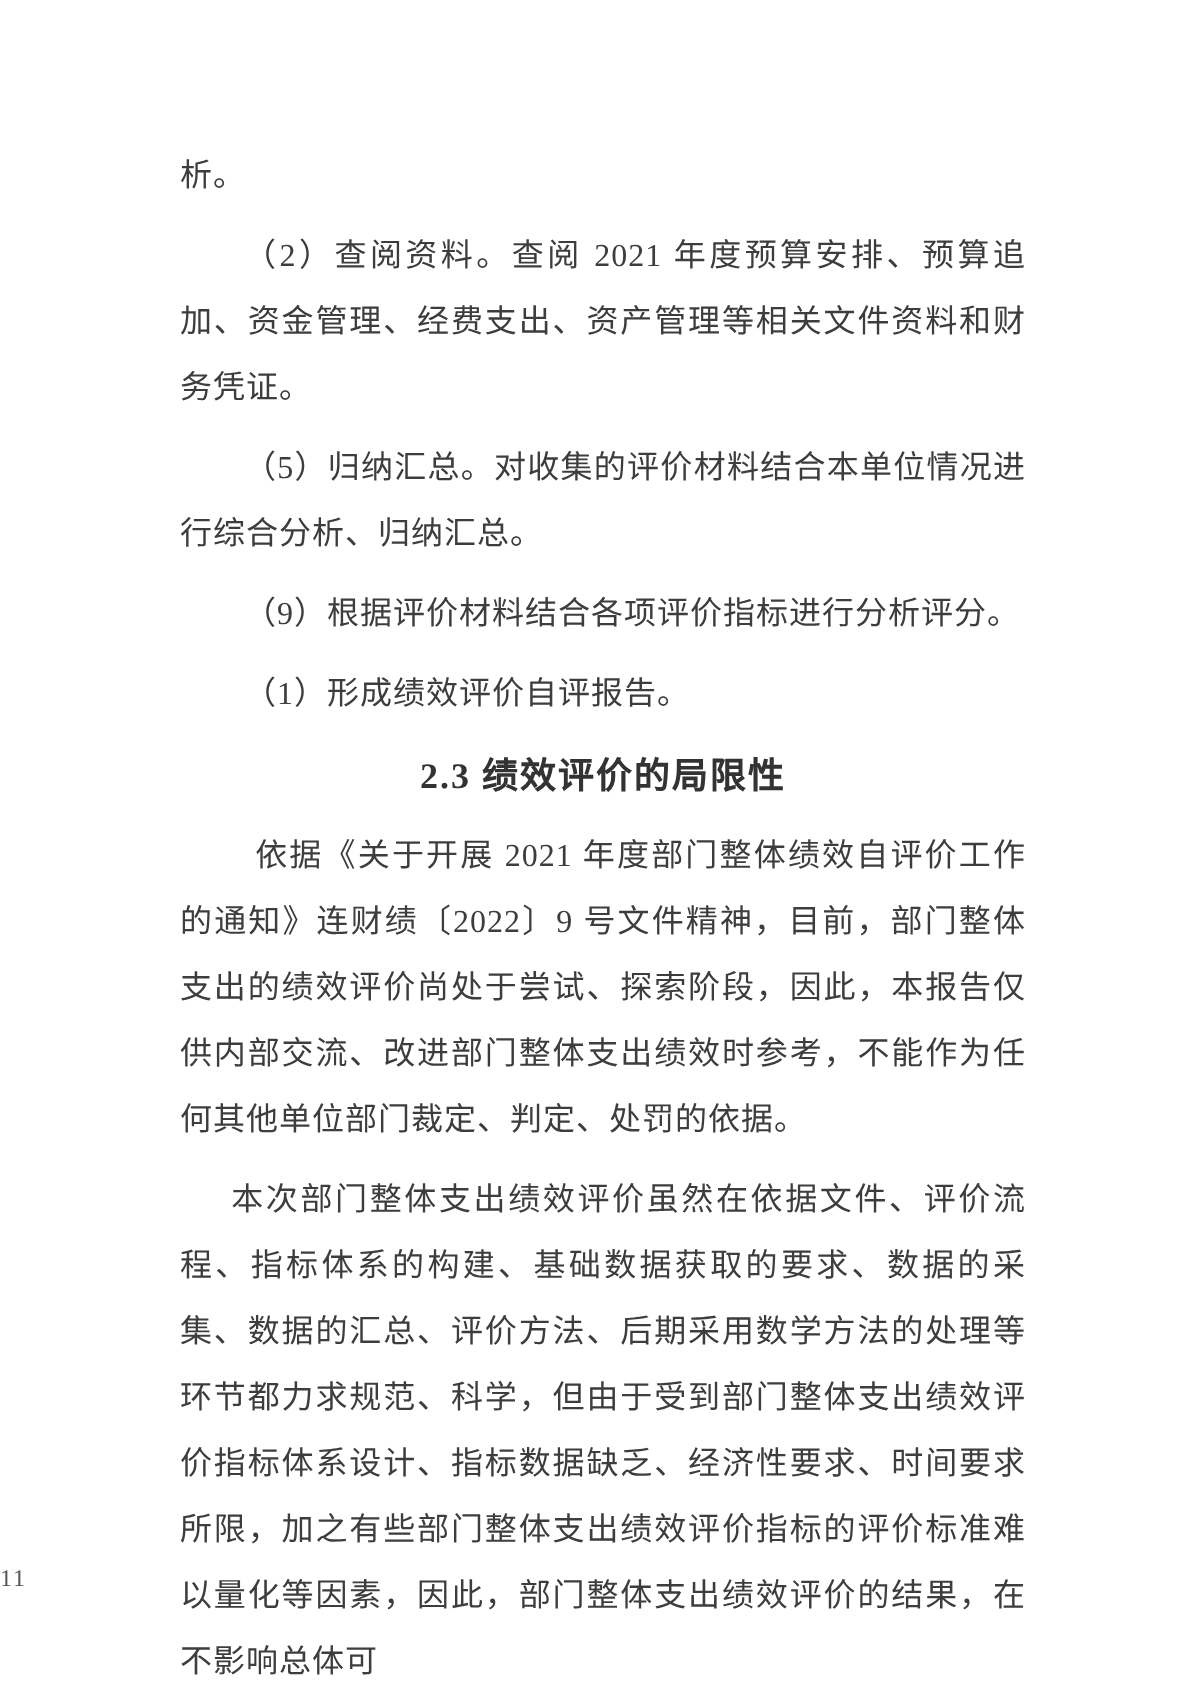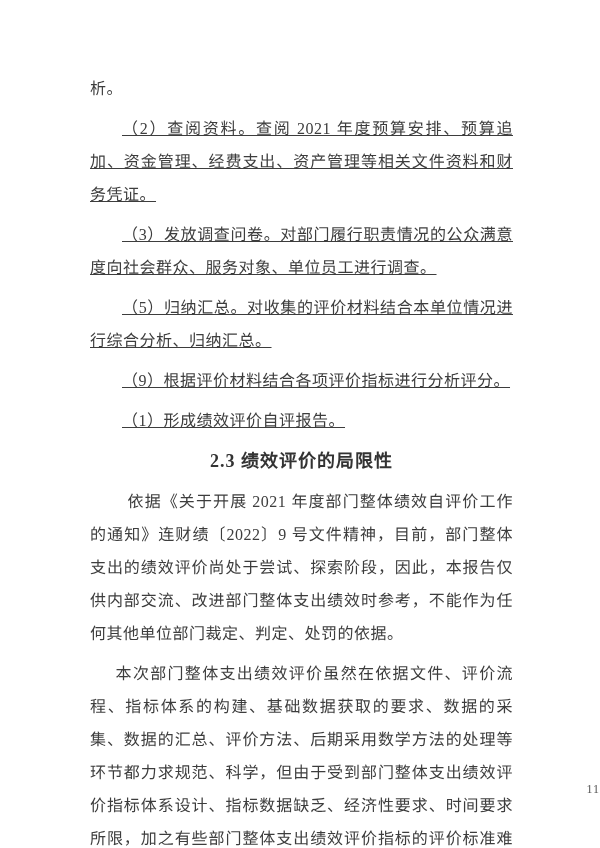--- a/index.html
+++ b/index.html
@@ -28,21 +28,20 @@
     line-height: 33px;
     text-align: justify;
     text-justify: inter-ideograph;
     letter-spacing: 0.5px;
   }
   .para-fragment {
     text-indent: 0;
   }
   .step-para {
     text-indent: 2em;
-    text-decoration: underline;
   }
   .body-para-a {
     text-indent: 2.35em;
   }
   .body-para-b {
     text-indent: 1.6em;
   }
   .section-heading {
     margin: 9px 0 9px 0;
     font-size: 18px;
@@ -50,36 +49,35 @@
     font-weight: bold;
     color: #333333;
     letter-spacing: 1px;
     text-align: center;
   }
   .page-number {
     position: absolute;
     left: 0;
     right: 0;
     top: 782px;
-    text-align: right;
+    text-align: left;
     font-size: 12px;
     color: #555555;
     letter-spacing: 1px;
   }
 </style>
 </head>
 <body>
 
 <div class="page">
   <div class="content">
     <p class="para-fragment">析。</p>
 
     <p class="step-para">（2）查阅资料。查阅 2021 年度预算安排、预算追加、资金管理、经费支出、资产管理等相关文件资料和财务凭证。</p>
 
-    <p class="step-para">（3）发放调查问卷。对部门履行职责情况的公众满意度向社会群众、服务对象、单位员工进行调查。</p>
 
     <p class="step-para">（5）归纳汇总。对收集的评价材料结合本单位情况进行综合分析、归纳汇总。</p>
 
     <p class="step-para">（9）根据评价材料结合各项评价指标进行分析评分。</p>
 
     <p class="step-para">（1）形成绩效评价自评报告。</p>
 
     <h2 class="section-heading">2.3 绩效评价的局限性</h2>
 
     <p class="body-para-a">依据《关于开展 2021 年度部门整体绩效自评价工作的通知》连财绩〔2022〕9 号文件精神，目前，部门整体支出的绩效评价尚处于尝试、探索阶段，因此，本报告仅供内部交流、改进部门整体支出绩效时参考，不能作为任何其他单位部门裁定、判定、处罚的依据。</p>

